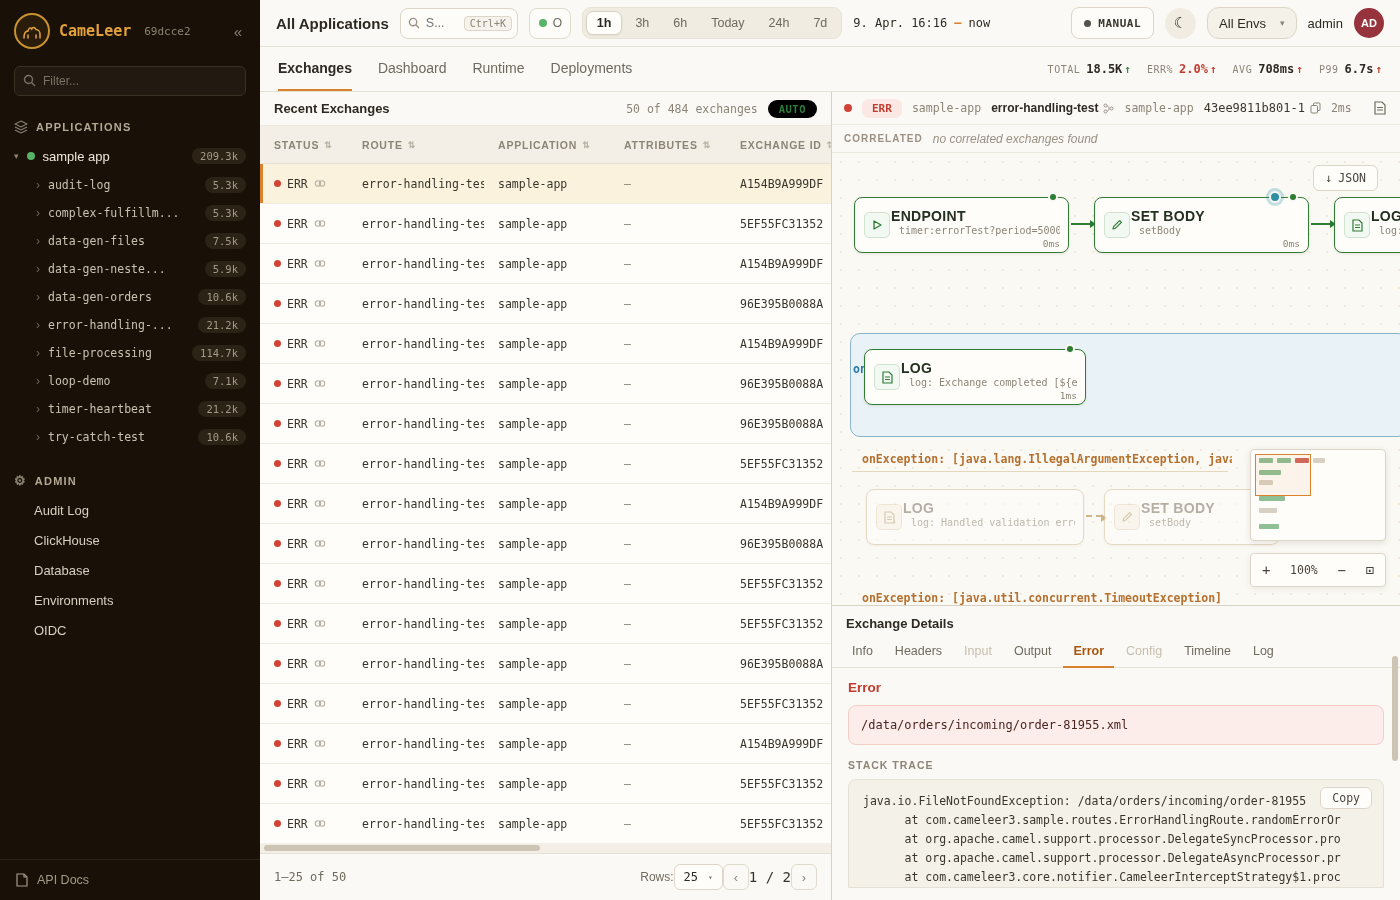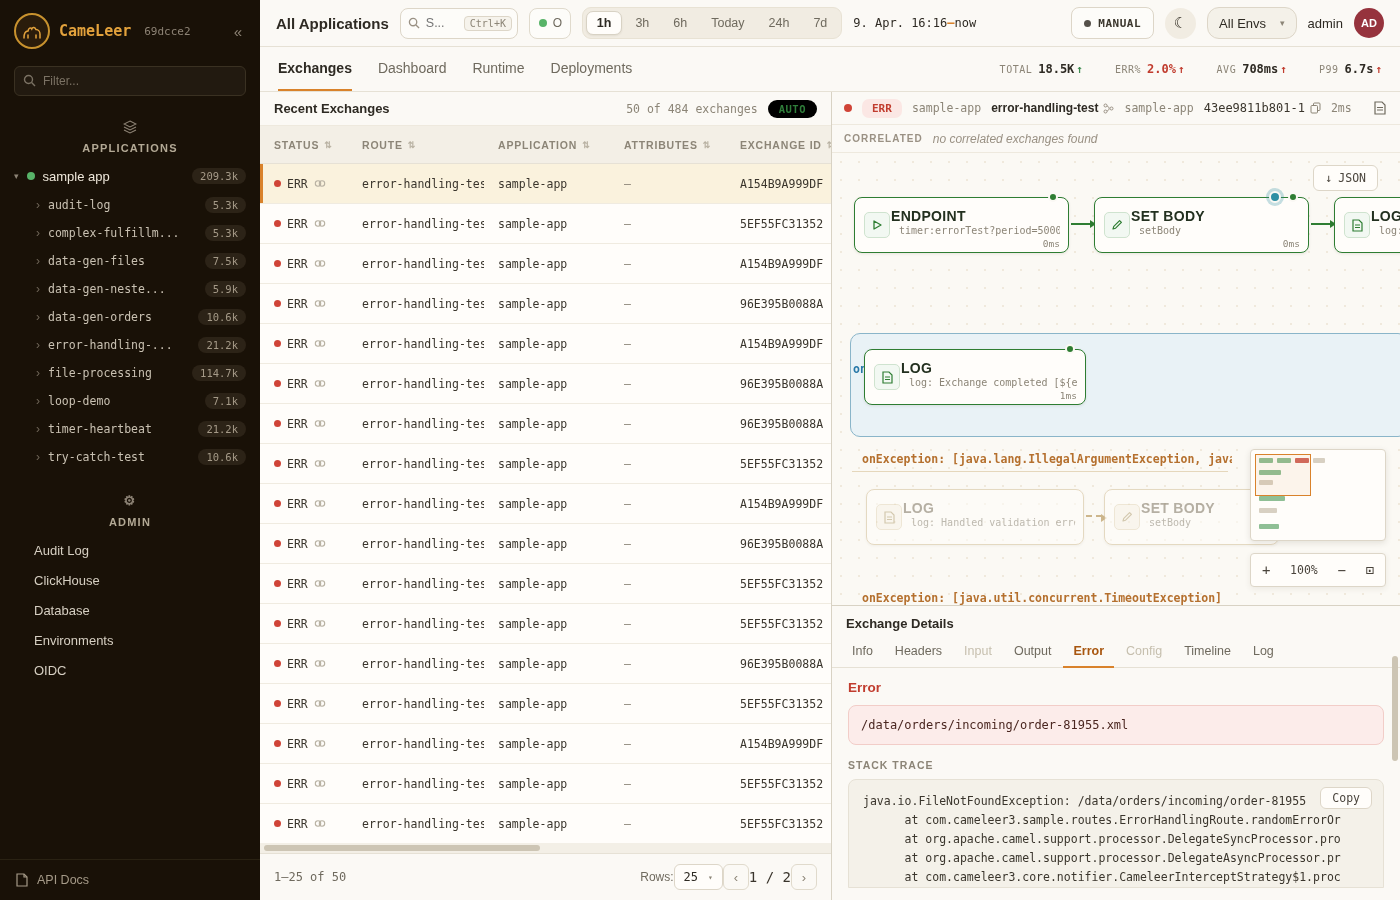--- a/index.html
+++ b/index.html
@@ -17,21 +17,21 @@
   .logo-row { display: flex; align-items: center; gap: 9px; padding: 13px 14px 9px; }
   .logo-badge { width: 36px; height: 36px; border-radius: 50%; background: #2a1c0b; border: 2px solid #c8922e; display: flex; align-items: center; justify-content: center; flex: none; }
   .logo-name { font-family: "DejaVu Sans Mono", monospace; font-weight: bold; font-size: 15px; color: #e3a23c; }
   .logo-ver { font-family: "DejaVu Sans Mono", monospace; font-size: 11px; color: #8d8375; margin-left: 4px; }
   .collapse-btn { margin-left: auto; color: #8d8375; font-size: 15px; cursor: pointer; padding: 2px 4px; }
   .filter-wrap { position: relative; margin: 8px 14px 14px; }
   .filter-wrap svg { position: absolute; left: 9px; top: 8px; color: #7b7264; }
   .filter-input { width: 100%; height: 30px; background: #221a10; border: 1px solid #3a3122; border-radius: 6px; color: #cfc7b8; font-size: 12px; padding: 0 10px 0 28px; font-family: "Liberation Sans", sans-serif; }
   .filter-input::placeholder { color: #7b7264; }
   .side-scroll { flex: 1; overflow: hidden; }
-  .section-head { display: flex; align-items: center; gap: 8px; padding: 10px 14px 7px; color: #b3a995; font-size: 11px; letter-spacing: 1.2px; font-weight: bold; flex-direction: column; }
+  .section-head { display: flex; align-items: center; gap: 8px; padding: 10px 14px 7px; color: #b3a995; font-size: 11px; letter-spacing: 1.2px; font-weight: bold; }
   .section-head .sicon { color: #8d8375; display: flex; }
   .app-row { display: flex; align-items: center; gap: 8px; padding: 7px 14px; cursor: pointer; }
   .app-chev { color: #8d8375; font-size: 9px; }
   .gdot { width: 8px; height: 8px; border-radius: 50%; background: #58b368; flex: none; }
   .app-name { color: #eee7da; font-size: 13px; }
   .cbadge { margin-left: auto; font-family: "DejaVu Sans Mono", monospace; font-size: 10.5px; background: #2c2317; color: #a59a88; padding: 2px 8px; border-radius: 9px; }
   .tree-item { display: flex; align-items: center; gap: 8px; padding: 6px 14px 6px 36px; cursor: pointer; }
   .tchev { color: #6f6557; font-size: 12px; }
   .tlabel { font-family: "DejaVu Sans Mono", monospace; font-size: 11.5px; color: #c9c1b2; white-space: nowrap; overflow: hidden; }
   .admin-item { padding: 7.5px 14px 7.5px 34px; font-size: 13px; color: #d6cfc2; cursor: pointer; }
@@ -42,34 +42,34 @@
 
   .topbar { height: 47px; display: flex; align-items: center; gap: 11px; padding: 0 16px; background: #fbf9f5; border-bottom: 1px solid #e6e1d5; flex: none; }
   .tb-title { font-size: 15px; font-weight: bold; white-space: nowrap; }
   .search-box { display: flex; align-items: center; gap: 6px; border: 1px solid #ddd6c8; background: #fdfcf9; border-radius: 8px; height: 31px; padding: 0 7px; width: 118px; color: #9a9184; flex: none; }
   .search-box input { border: none; background: transparent; width: 32px; font-size: 12.5px; color: #6f6a5e; outline: none; font-family: "Liberation Sans", sans-serif; }
   .kbd { border: 1px solid #ddd6c8; border-radius: 4px; font-family: "DejaVu Sans Mono", monospace; font-size: 10px; padding: 1px 5px; color: #8c8577; background: #f6f3ec; white-space: nowrap; }
   .live-pill { display: flex; align-items: center; gap: 6px; border: 1px solid #e0dacc; border-radius: 8px; height: 31px; padding: 0 9px; background: #fdfcf9; width: 42px; overflow: hidden; color: #6f6a5e; font-size: 12px; flex: none; }
   .segmented { display: flex; align-items: center; background: #f1ece2; border: 1px solid #e8e2d4; border-radius: 9px; padding: 3px; gap: 2px; flex: none; }
   .seg { border: 1px solid transparent; background: transparent; font-size: 12.5px; color: #6f6a5e; padding: 4px 10px; border-radius: 7px; cursor: pointer; font-family: "Liberation Sans", sans-serif; white-space: nowrap; }
   .seg.active { background: #fffdfa; border-color: #d8d2c4; font-weight: bold; color: #2e2a23; box-shadow: 0 1px 2px rgba(60,50,30,.08); }
-  .date-range { font-family: "DejaVu Sans Mono", monospace; font-size: 12px; display: flex; align-items: center; white-space: nowrap; cursor: pointer; }
+  .date-range { font-family: "DejaVu Sans Mono", monospace; font-size: 12px; display: flex; gap: 7px; align-items: center; white-space: nowrap; cursor: pointer; }
   .date-sep { color: #d9822b; font-weight: bold; }
   .manual-btn { display: flex; align-items: center; gap: 7px; border: 1px solid #ddd6c8; border-radius: 8px; height: 32px; padding: 0 12px; background: #fdfcf9; font-family: "DejaVu Sans Mono", monospace; font-size: 11px; font-weight: bold; letter-spacing: .5px; color: #3a352c; cursor: pointer; white-space: nowrap; }
   .manual-dot { width: 7px; height: 7px; border-radius: 50%; background: #55504a; }
   .moon-btn { width: 31px; height: 31px; border-radius: 50%; background: #f1ece2; border: none; display: flex; align-items: center; justify-content: center; font-size: 15px; color: #3a352c; cursor: pointer; flex: none; }
   .env-select { border: 1px solid #ddd6c8; border-radius: 12px; height: 32px; padding: 0 11px; display: flex; align-items: center; gap: 14px; font-size: 13px; background: #f4f1e9; cursor: pointer; white-space: nowrap; }
   .env-select .chev { color: #8c8577; font-size: 9px; }
   .user-name { font-size: 13px; white-space: nowrap; }
   .avatar { width: 30px; height: 30px; border-radius: 50%; background: #96333d; color: #fff; font-size: 11px; font-weight: bold; display: flex; align-items: center; justify-content: center; flex: none; cursor: pointer; }
 
   .navrow { height: 45px; display: flex; align-items: stretch; gap: 26px; padding: 0 18px; background: #fbf9f5; border-bottom: 1px solid #e6e1d5; flex: none; }
   .nav-tab { display: flex; align-items: center; font-size: 14px; color: #6f6a5e; border-bottom: 2px solid transparent; cursor: pointer; }
   .nav-tab.active { color: #2e2a23; font-weight: bold; border-bottom-color: #d9822b; }
-  .stats-row { margin-left: auto; display: flex; align-items: center; gap: 32px; font-family: "DejaVu Sans Mono", monospace; }
+  .stats-row { margin-left: auto; display: flex; align-items: center; gap: 16px; font-family: "DejaVu Sans Mono", monospace; }
   .stat { display: flex; align-items: center; white-space: nowrap; }
   .stat-label { font-size: 10px; color: #8c8577; letter-spacing: .5px; margin-right: 6px; }
   .stat-value { font-size: 12px; font-weight: bold; }
   .stat-arrow { font-size: 11px; margin-left: 2px; font-weight: bold; }
 
   .content { flex: 1; display: flex; min-height: 0; }
 
   
   .xpanel { width: 572px; min-width: 572px; display: flex; flex-direction: column; background: #fffdfa; border-right: 1px solid #d8d2c4; }
   .panel-head { height: 34px; display: flex; align-items: center; gap: 10px; padding: 0 14px; background: #fbf9f5; border-bottom: 1px solid #eee9de; flex: none; }

